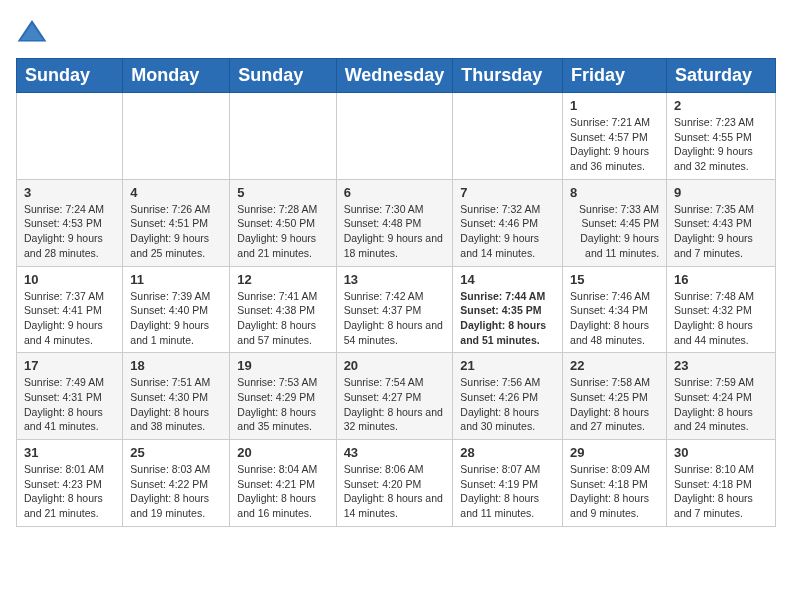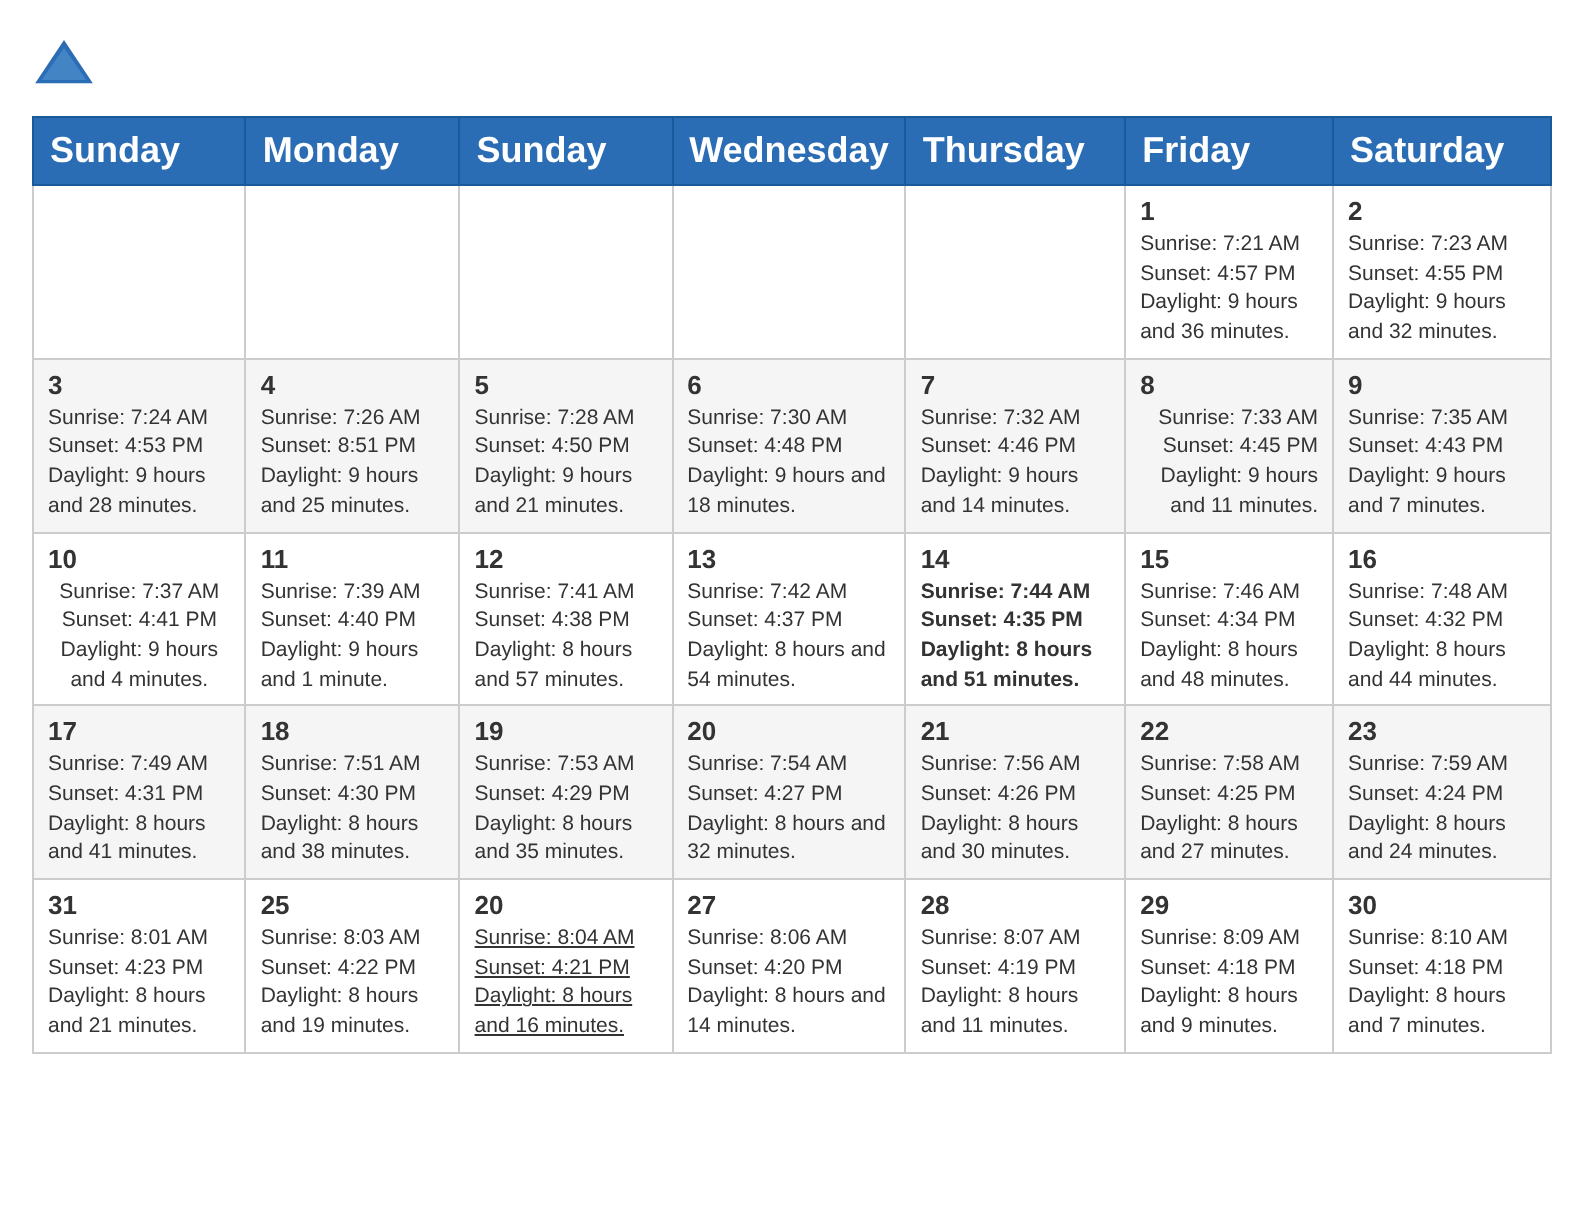--- a/index.html
+++ b/index.html
@@ -151,21 +151,21 @@
       <tr>
         <td>
           <div class="day-number">3</div>
           <div class="day-info" style="white-space: pre-line;">Sunrise: 7:24 AM
 Sunset: 4:53 PM
 Daylight: 9 hours and 28 minutes.</div>
         </td>
         <td>
           <div class="day-number">4</div>
           <div class="day-info" style="white-space: pre-line;">Sunrise: 7:26 AM
-Sunset: 8:51 PM
+Sunset: 4:51 PM
 Daylight: 9 hours and 25 minutes.</div>
         </td>
         <td>
           <div class="day-number">5</div>
           <div class="day-info" style="white-space: pre-line;">Sunrise: 7:28 AM
 Sunset: 4:50 PM
 Daylight: 9 hours and 21 minutes.</div>
         </td>
         <td>
           <div class="day-number">6</div>
@@ -188,21 +188,21 @@
         <td>
           <div class="day-number">9</div>
           <div class="day-info" style="white-space: pre-line;">Sunrise: 7:35 AM
 Sunset: 4:43 PM
 Daylight: 9 hours and 7 minutes.</div>
         </td>
       </tr>
       <tr>
         <td>
           <div class="day-number">10</div>
-          <div class="day-info" style="white-space: pre-line; text-align: center;">Sunrise: 7:37 AM
+          <div class="day-info" style="white-space: pre-line;">Sunrise: 7:37 AM
 Sunset: 4:41 PM
 Daylight: 9 hours and 4 minutes.</div>
         </td>
         <td>
           <div class="day-number">11</div>
           <div class="day-info" style="white-space: pre-line;">Sunrise: 7:39 AM
 Sunset: 4:40 PM
 Daylight: 9 hours and 1 minute.</div>
         </td>
         <td>
@@ -288,26 +288,26 @@
 Daylight: 8 hours and 21 minutes.</div>
         </td>
         <td>
           <div class="day-number">25</div>
           <div class="day-info" style="white-space: pre-line;">Sunrise: 8:03 AM
 Sunset: 4:22 PM
 Daylight: 8 hours and 19 minutes.</div>
         </td>
         <td>
           <div class="day-number">20</div>
-          <div class="day-info" style="white-space: pre-line; text-decoration: underline;">Sunrise: 8:04 AM
+          <div class="day-info" style="white-space: pre-line;">Sunrise: 8:04 AM
 Sunset: 4:21 PM
 Daylight: 8 hours and 16 minutes.</div>
         </td>
         <td>
-          <div class="day-number">27</div>
+          <div class="day-number">43</div>
           <div class="day-info" style="white-space: pre-line;">Sunrise: 8:06 AM
 Sunset: 4:20 PM
 Daylight: 8 hours and 14 minutes.</div>
         </td>
         <td>
           <div class="day-number">28</div>
           <div class="day-info" style="white-space: pre-line;">Sunrise: 8:07 AM
 Sunset: 4:19 PM
 Daylight: 8 hours and 11 minutes.</div>
         </td>

